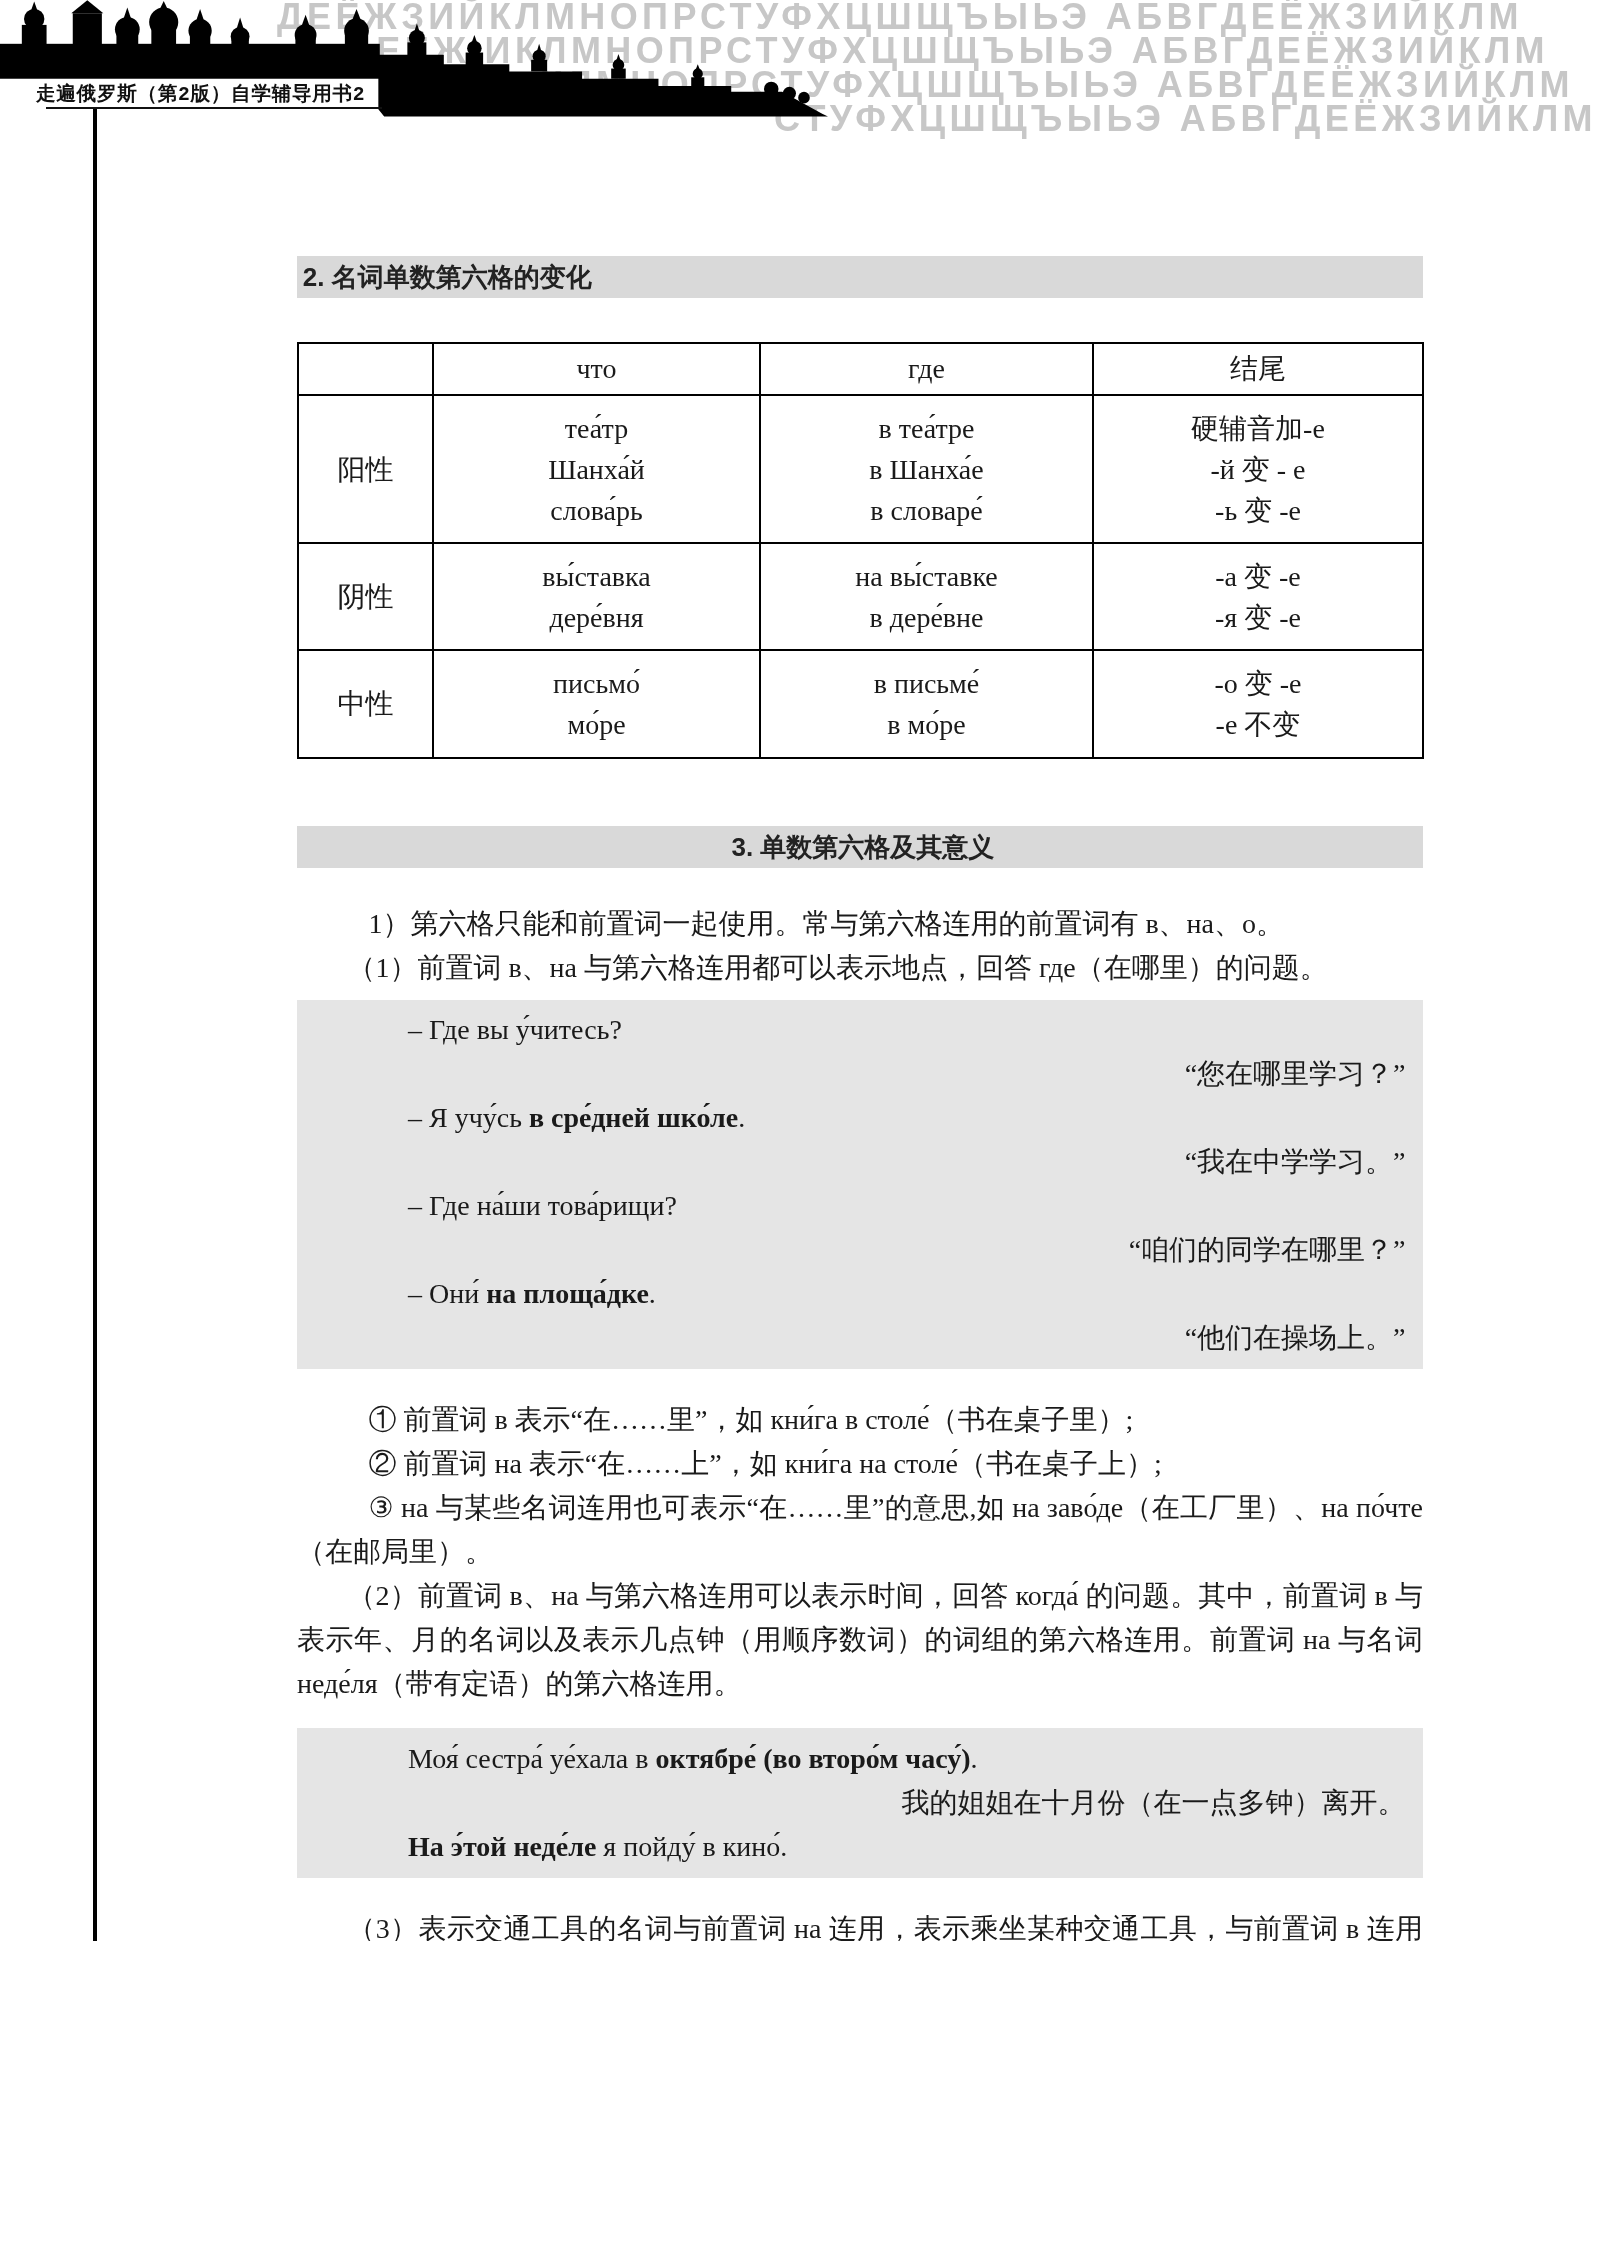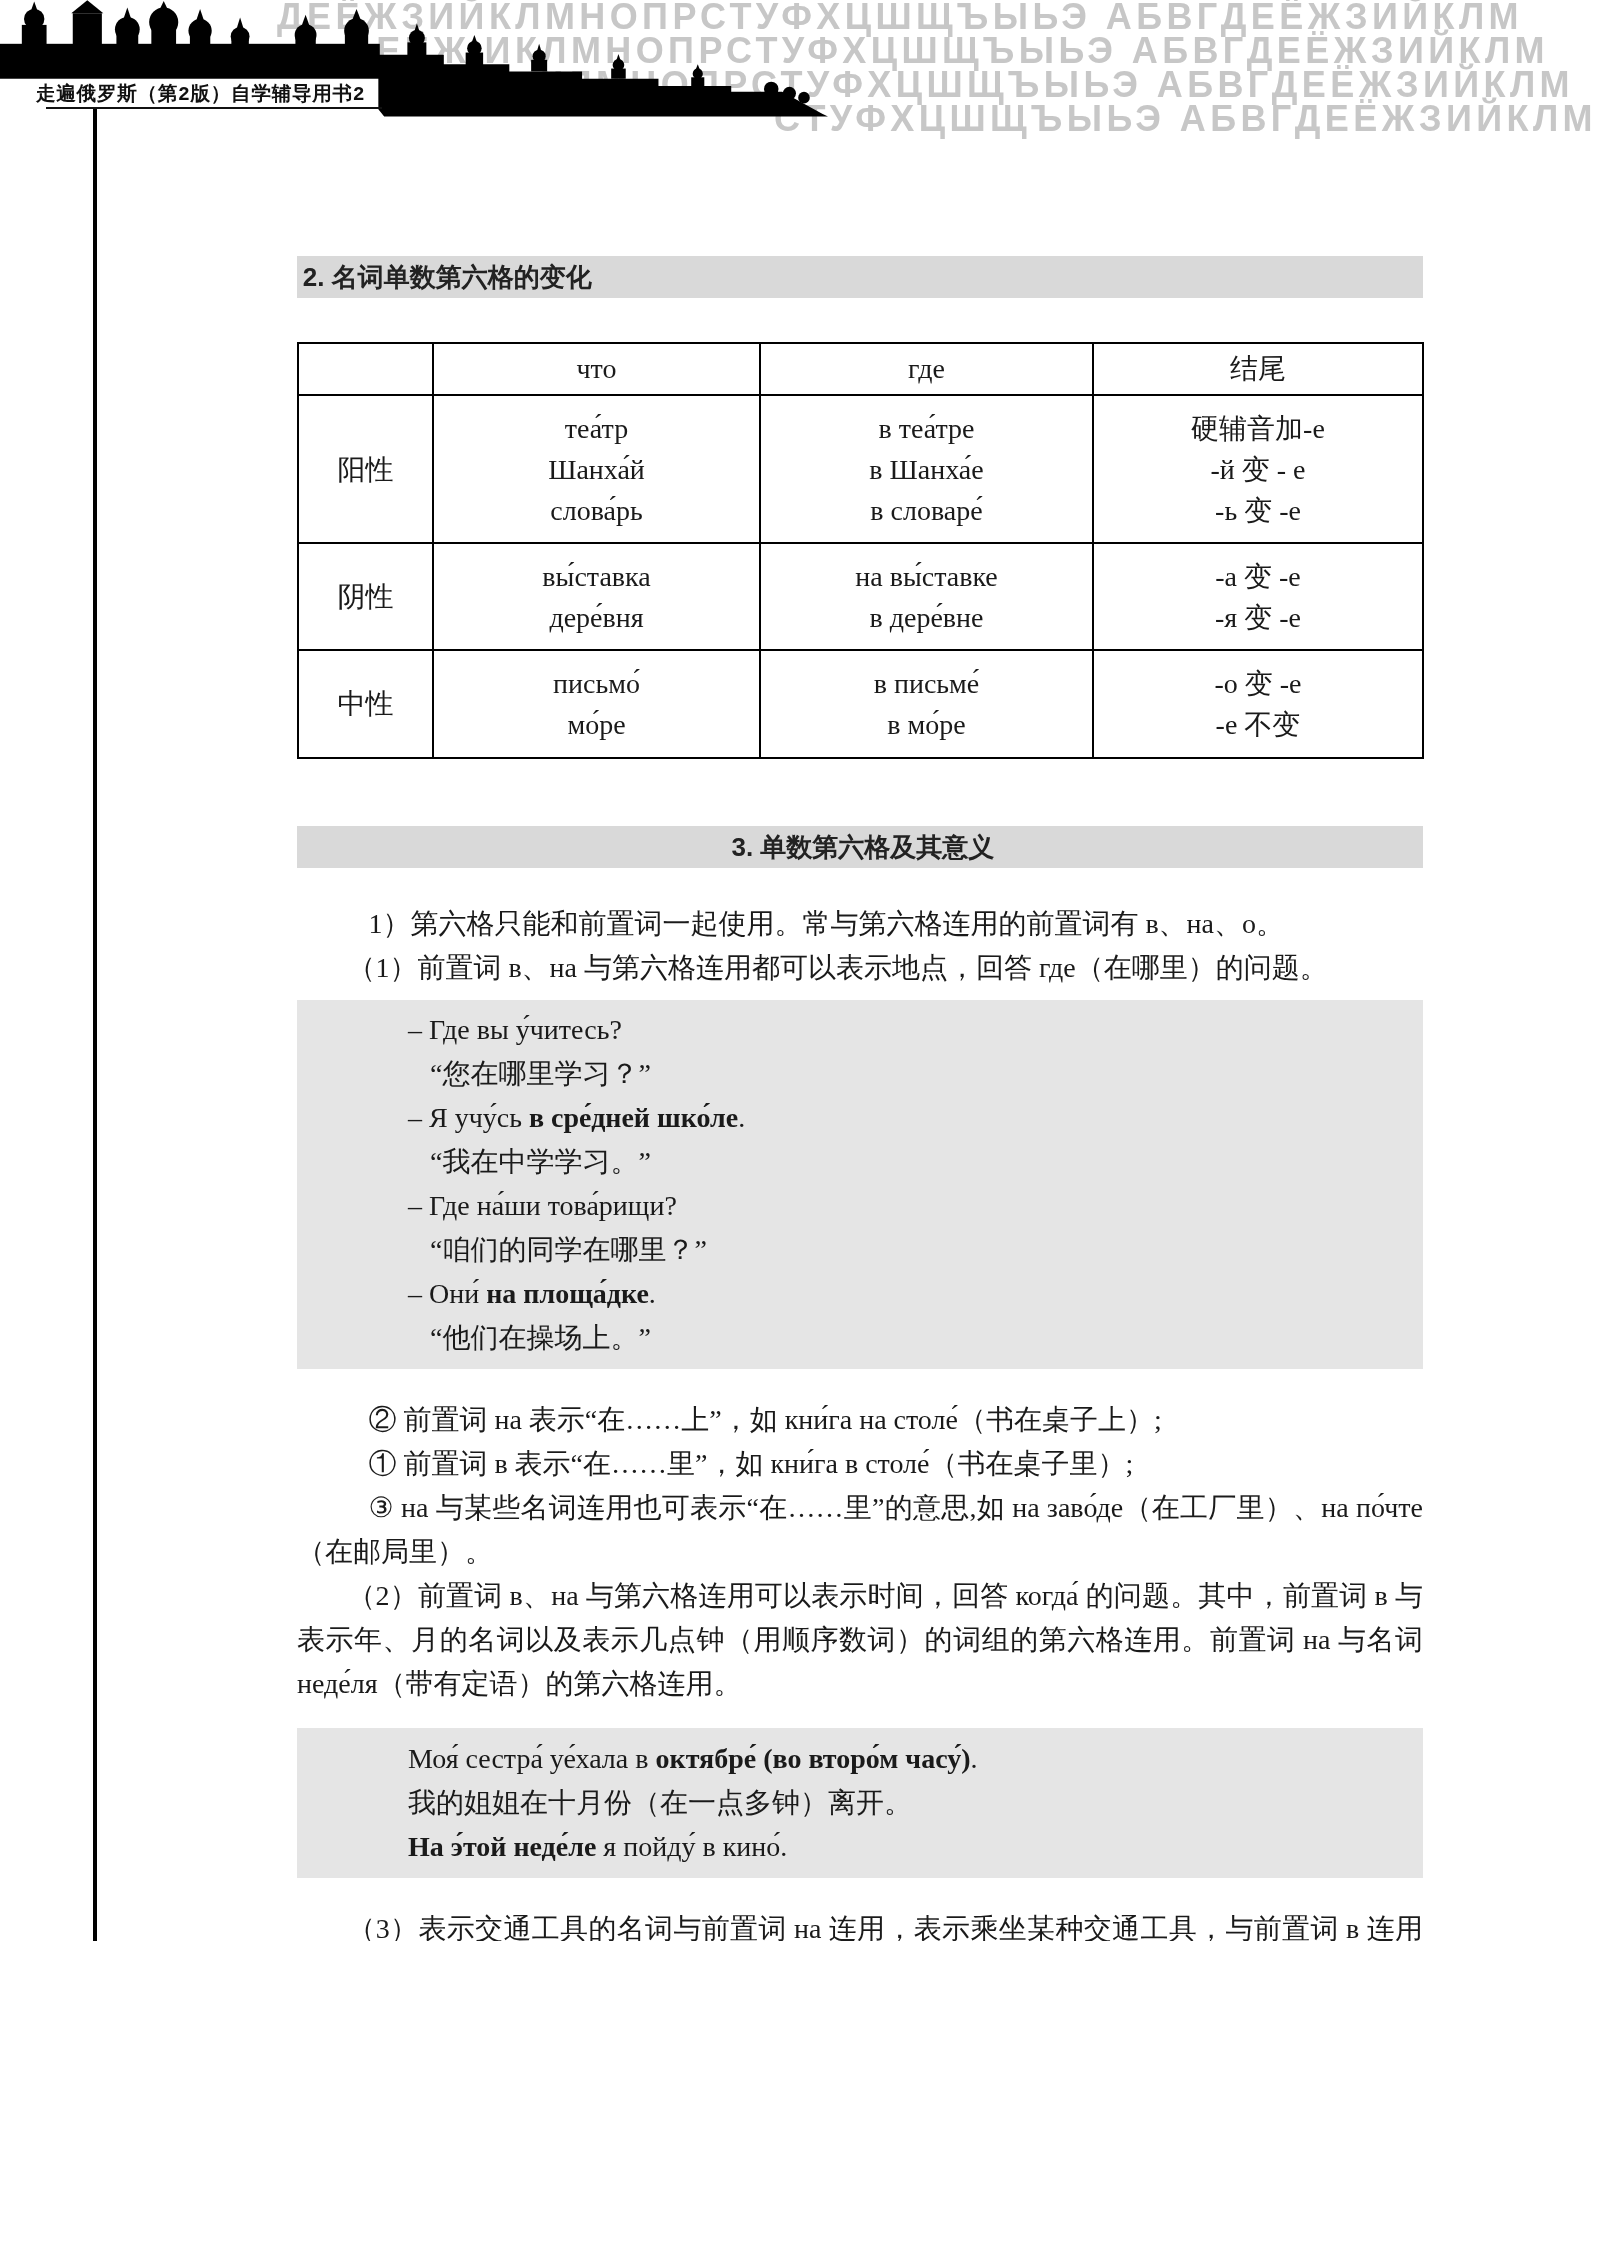--- a/index.html
+++ b/index.html
@@ -50,21 +50,21 @@
   .gender-cell { font-size:28px; }
 
   
   .para { text-align:justify; }
   .indent-1 { text-indent:1.8em; }
   .indent-2 { text-indent:2.55em; }
   .para-1 { margin-top:34px; }
 
   
   .example-box { background:#e5e5e5; margin-top:10.2px; padding:8.7px 17.5px 8.7px 111px; line-height:44px; }
-  .example-box .zh { padding-left:22px; }
+  .example-box .zh { padding-left:22px;text-align:right; }
   .box-2 { margin-top:22px; }
   .box-2 .zh { padding-left:0; }
   .b { font-weight:700; }
 
   .notes { margin-top:29px; }
   .para-4 { margin-top:29px; }
 
   
   .page-num {
     position:absolute; left:62px; top:2167px; width:57px; height:44px;
@@ -223,22 +223,22 @@
       <div class="zh">“您在哪里学习？”</div>
       <div class="ru"><span>– Я учу́сь </span><span class="b">в сре́дней шко́ле</span><span>.</span></div>
       <div class="zh">“我在中学学习。”</div>
       <div class="ru"><span>– Где на́ши това́рищи?</span><span class="b"></span><span></span></div>
       <div class="zh">“咱们的同学在哪里？”</div>
       <div class="ru"><span>– Они́ </span><span class="b">на площа́дке</span><span>.</span></div>
       <div class="zh">“他们在操场上。”</div>
     </div>
 
     <div class="notes">
+      <p class="para indent-2">① 前置词 в 表示“在……里”，如 кни́га в столе́（书在桌子里）;</p>
       <p class="para indent-2">② 前置词 на 表示“在……上”，如 кни́га на столе́（书在桌子上）;</p>
-      <p class="para indent-2">① 前置词 в 表示“在……里”，如 кни́га в столе́（书在桌子里）;</p>
       <p class="para indent-2">③ на 与某些名词连用也可表示“在……里”的意思,如 на заво́де（在工厂里）、на по́чте（在邮局里）。</p>
     </div>
 
     <p class="para indent-1">（2）前置词 в、на 与第六格连用可以表示时间，回答 когда́ 的问题。其中，前置词 в 与表示年、月的名词以及表示几点钟（用顺序数词）的词组的第六格连用。前置词 на 与名词 неде́ля（带有定语）的第六格连用。</p>
 
     <div class="example-box box-2">
       <div class="ru"><span>Моя́ сестра́ уе́хала в </span><span class="b">октябре́ (во второ́м часу́)</span><span>.</span></div>
       <div class="zh">我的姐姐在十月份（在一点多钟）离开。</div>
       <div class="ru"><span></span><span class="b">На э́той неде́ле</span><span> я пойду́ в кино́.</span></div>
     </div>

